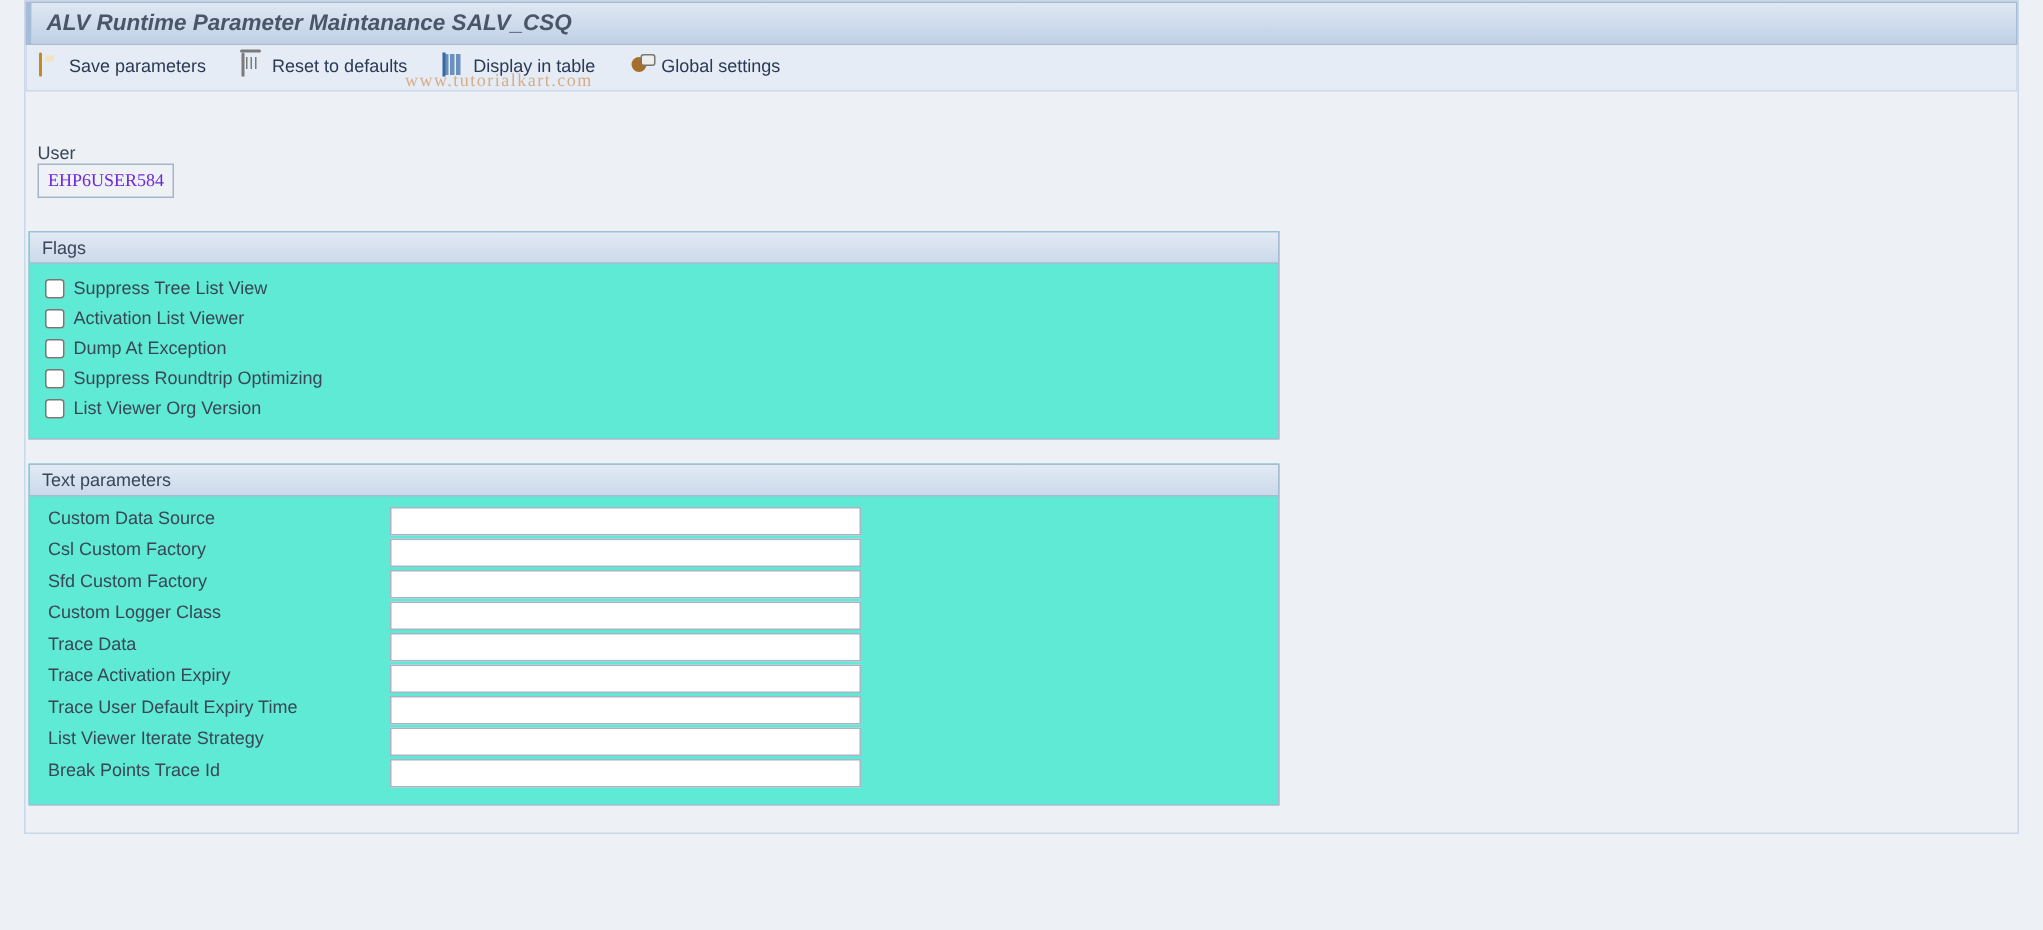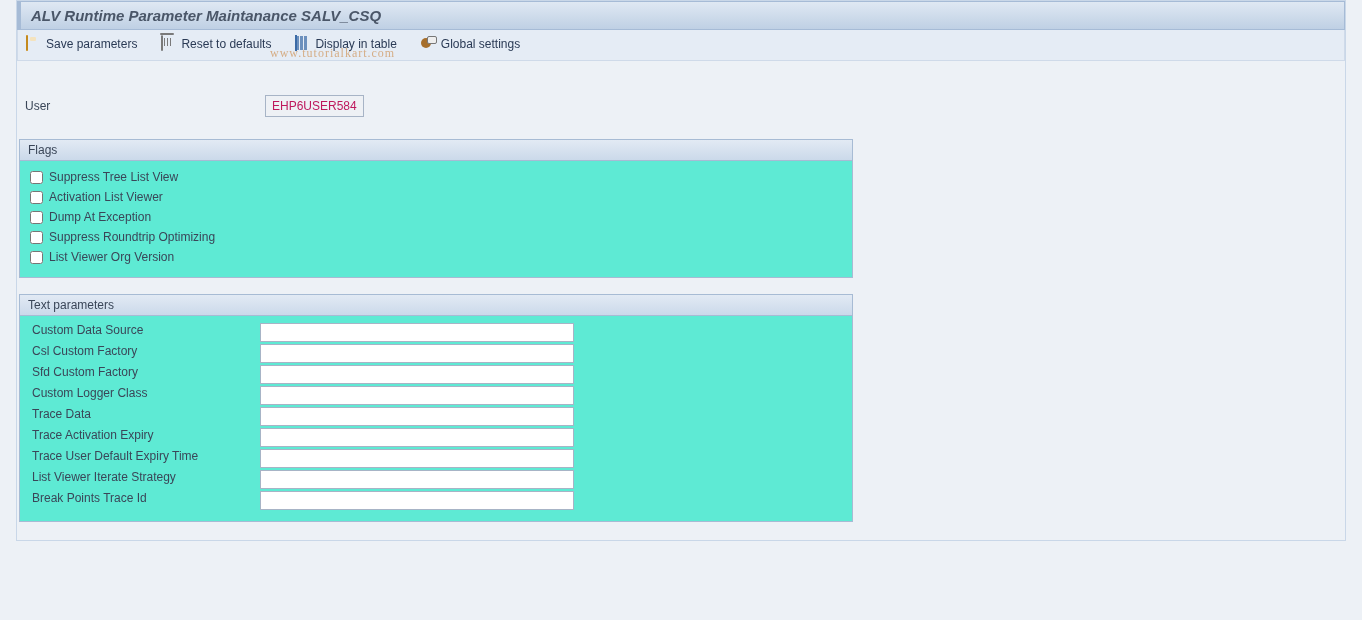--- a/index.html
+++ b/index.html
@@ -60,29 +60,30 @@
     .watermark {
       position: absolute;
       top: 46px; left: 270px;
       font-family: Georgia, serif;
       font-size: 12px;
       color: rgba(200, 120, 40, 0.55);
       letter-spacing: 1px;
       pointer-events: none;
     }
     .content { padding: 14px 2px 2px 2px; }
-    .user-row { display: flex; align-items: center; margin: 20px 0 22px 6px; }
+    .user-row { display: flex; align-items: flex-start; margin: 20px 0 22px 6px; flex-direction: column; }
     .user-label { width: 240px; color: #3a4658; }
     .user-value {
       display: inline-block;
       min-width: 80px;
       padding: 3px 6px;
       background: #eef1f5;
       border: 1px solid #a7b4c6;
-      color: #be185d;
+      color: #6d28d9;
+      font-family: Liberation Serif, serif;
     }
     .group {
       border: 1px solid #a7bbd4;
       margin: 0 0 16px 0;
       width: 834px;
       background: #5eead4;
     }
     .group-title {
       background: linear-gradient(to bottom, #e2eaf4, #cbd9ea);
       border-bottom: 1px solid #a7bbd4;

